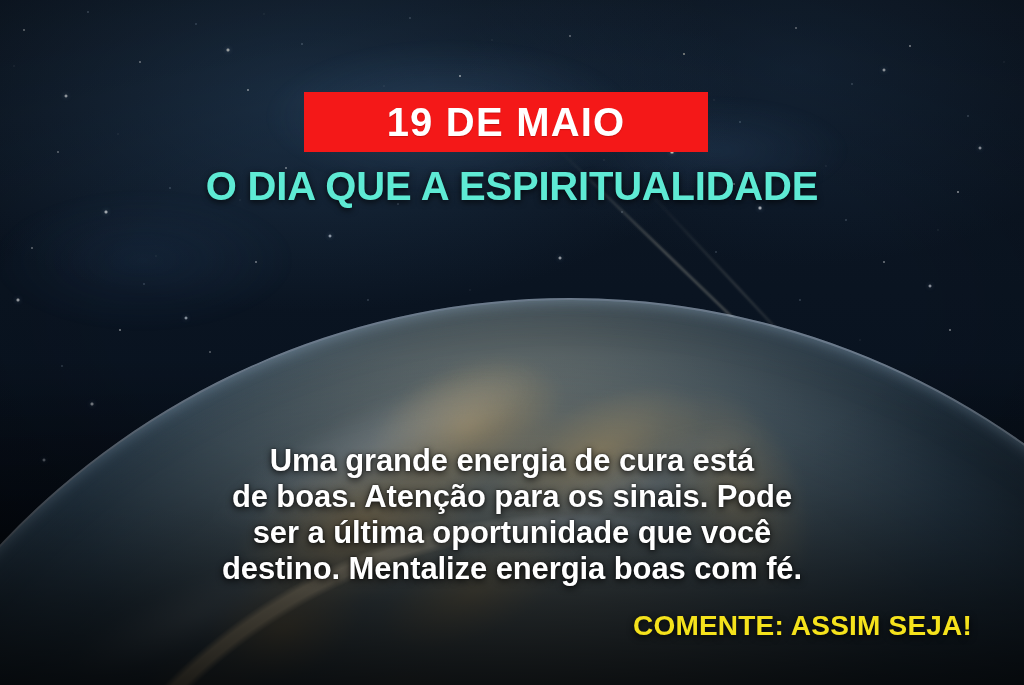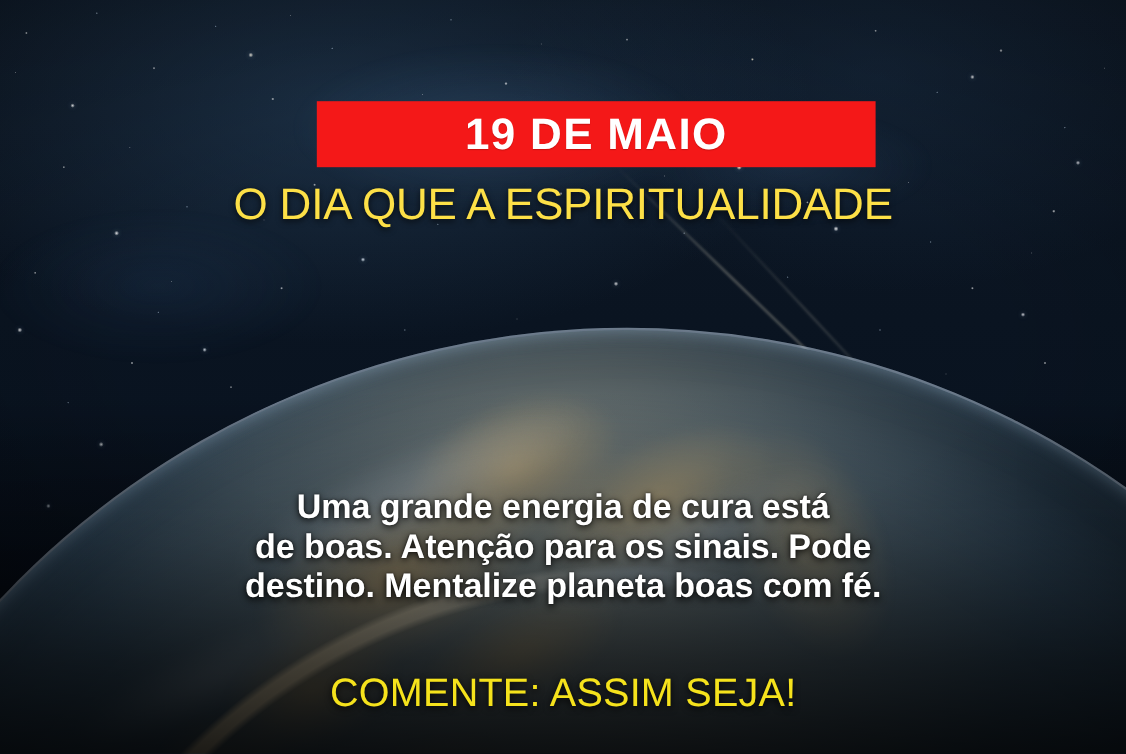--- a/index.html
+++ b/index.html
@@ -270,23 +270,23 @@
 
   
   .content {
     position: absolute;
     inset: 0;
     z-index: 5;
   }
 
   .date-banner {
     position: absolute;
-    left: 288px;
+    left: 304px;
     top: 92px;
-    width: 508px;
+    width: 404px;
     height: 60px;
     background: #F41818;
     display: flex;
     align-items: center;
     justify-content: center;
     text-align: center;
   }
   .date-banner .date-text {
     color: #ffffff;
     font-size: 40px;
@@ -296,23 +296,23 @@
     white-space: nowrap;
     text-shadow: 0 1px 1px rgba(120,0,0,0.35);
   }
 
   .headline {
     position: absolute;
     left: 52px;
     top: 164px;
     width: 920px;
     text-align: center;
-    color: #fde047;
+    color: #5eead4;
     font-size: 40px;
-    font-weight: 400;
+    font-weight: 700;
     line-height: 1.10;
     letter-spacing: -0.2px;
     text-shadow: 0 2px 6px rgba(0,0,0,0.75);
   }
   .headline .hl-line { display: block; }
 
   .body-copy {
     position: absolute;
     left: 56px;
     top: 443px;
@@ -325,24 +325,24 @@
     letter-spacing: -0.1px;
     text-shadow: 0 2px 7px rgba(0,0,0,0.88), 0 0 2px rgba(0,0,0,0.7);
   }
   .body-copy .bc-line { display: block; text-align: center; }
 
   .cta {
     position: absolute;
     left: 52px;
     top: 612px;
     width: 920px;
-    text-align: center;
+    text-align: right;
     color: #F5E21C;
-    font-size: 36px;
-    font-weight: 400;
+    font-size: 28px;
+    font-weight: 700;
     line-height: 1;
     letter-spacing: 0.2px;
     text-shadow: 0 2px 7px rgba(0,0,0,0.9);
   }
 </style>
 </head>
 <body>
 
 <div id="poster">
 
@@ -372,21 +372,22 @@
       <span class="date-text">19 DE MAIO</span>
     </div>
 
     <div class="headline">
       <span class="hl-line">O DIA QUE A ESPIRITUALIDADE</span>
     </div>
 
     <div class="body-copy">
       <span class="bc-line">Uma grande energia de cura está</span>
       <span class="bc-line">de boas. Atenção para os sinais. Pode</span>
-      <span class="bc-line">destino. Mentalize planeta boas com fé.</span>
+      <span class="bc-line">ser a última oportunidade que você</span>
+      <span class="bc-line">destino. Mentalize energia boas com fé.</span>
     </div>
 
     <div class="cta">
       <span>COMENTE: ASSIM SEJA!</span>
     </div>
 
   </div>
 </div>
 
 </body></html>

